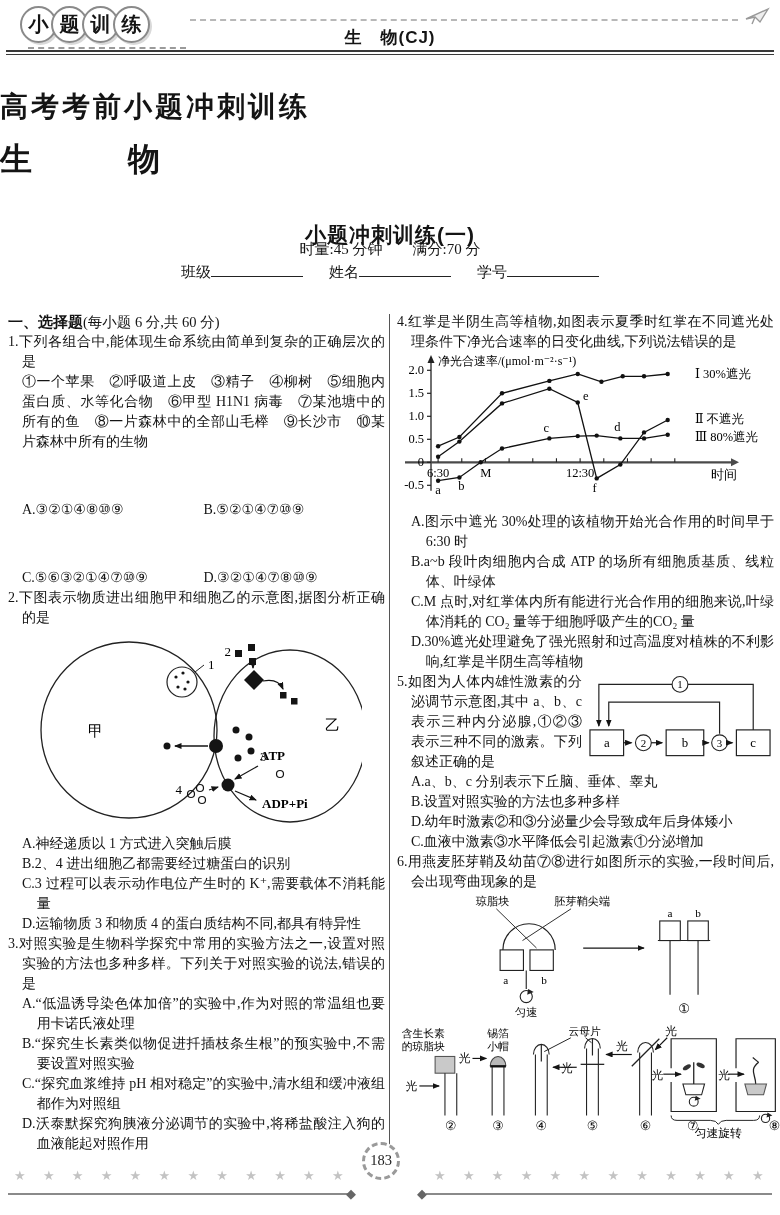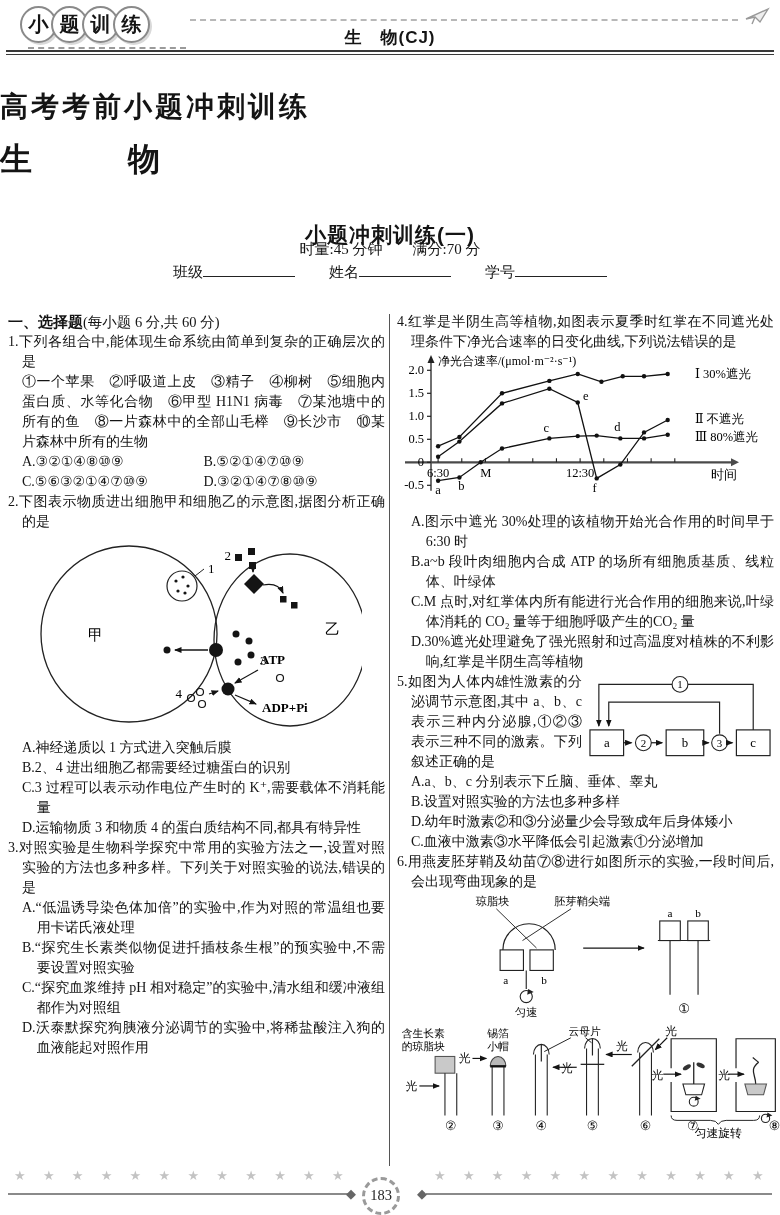--- a/index.html
+++ b/index.html
@@ -26,51 +26,51 @@
   .subject-tab { position:absolute; top:26px; left:0; width:100%; text-align:center;
     font-weight:bold; font-size:17px; letter-spacing:1px; }
   .double-rule { position:absolute; top:50px; left:6px; width:768px; height:5px;
     border-top:2.5px solid #3a3a3a; border-bottom:1.5px solid #3a3a3a; }
 
   
   .title-main    { position:absolute; top:88px;  left:0; width:100%; font-size:28px; font-weight:bold; letter-spacing:3px; }
   .title-subject { position:absolute; top:138px; left:0; width:100%; text-align:left; font-size:32px; font-weight:bold; }
   .title-section { position:absolute; top:196px; left:0; width:100%; text-align:center; font-size:21px; font-weight:bold; letter-spacing:1px;margin-top:25px; }
   .title-meta    { position:absolute; top:240px; left:0; width:100%; text-align:center; font-size:15px; }
-  .blanks-row    { position:absolute; top:262px; left:0; width:100%; display:flex; justify-content:center; gap:34px; font-size:15px;align-items:center; }
+  .blanks-row    { position:absolute; top:262px; left:0; width:100%; display:flex; justify-content:center; gap:26px; font-size:15px;align-items:center; }
   .bline { display:inline-block; width:92px; height:15px; border-bottom:1.2px solid #222; }
 
   
   .columns { position:absolute; top:300px; left:0; width:780px; height:868px; }
   .col-divider { position:absolute; left:389px; top:14px; height:852px; border-left:1.2px solid #555; }
   .col-left  { position:absolute; left:8px;   top:12px; width:377px; }
   .col-right { position:absolute; left:397px; top:12px; width:377px; }
 
   .qblock { font-size:14px; line-height:20px; text-align:justify; }
   .sec-head { font-size:14.5px; margin-bottom:0; }
   .sec-head b { font-size:15px; }
   .stem { padding-left:1em; text-indent:-1em; }
   .items { margin-left:1em; }
   .opt  { margin-left:1em; padding-left:1.05em; text-indent:-1.05em; }
   .opt-row { margin-left:1em; display:flex; }
-  .opt-row span { width:50%; }
+  .opt-row span { width:50%;margin-top:48px; }
   .fig-center { text-align:center; }
   .fig5 { float:right; margin:2px 0 2px 4px; }
   .chart-wrap { margin:2px 0 2px 0; }
   svg text { font-family:"Liberation Serif","DejaVu Serif",serif; }
 
   
   .stars-left  { position:absolute; left:14px;  top:1168px; width:345px; color:#c3c3c3; font-size:13px; letter-spacing:7px; white-space:nowrap; overflow:hidden; }
   .stars-right { position:absolute; left:434px; top:1168px; width:338px; color:#c3c3c3; font-size:13px; letter-spacing:7px; white-space:nowrap; overflow:hidden; }
   .rule-left  { position:absolute; left:8px;   top:1193px; width:344px; border-top:2px solid #8a8a8a; }
   .rule-right { position:absolute; left:426px; top:1193px; width:346px; border-top:2px solid #8a8a8a; }
   .diamond-l { position:absolute; left:346px; top:1186px; color:#666; font-size:13px; }
   .diamond-r { position:absolute; left:417px; top:1186px; color:#666; font-size:13px; }
   .page-badge {
-    position:absolute; left:362px; top:1177px; width:38px; height:38px;
+    position:absolute; left:362px; top:1142px; width:38px; height:38px;
     border:3.5px dashed #9a9a9a; border-radius:50%;
     text-align:center; line-height:31px; font-size:14.5px; color:#222; background:#fff;
   }
 </style>
 </head>
 <body>
 
 <div class="page-header">
   <div class="logo sans">
     <div class="logo-circle">

